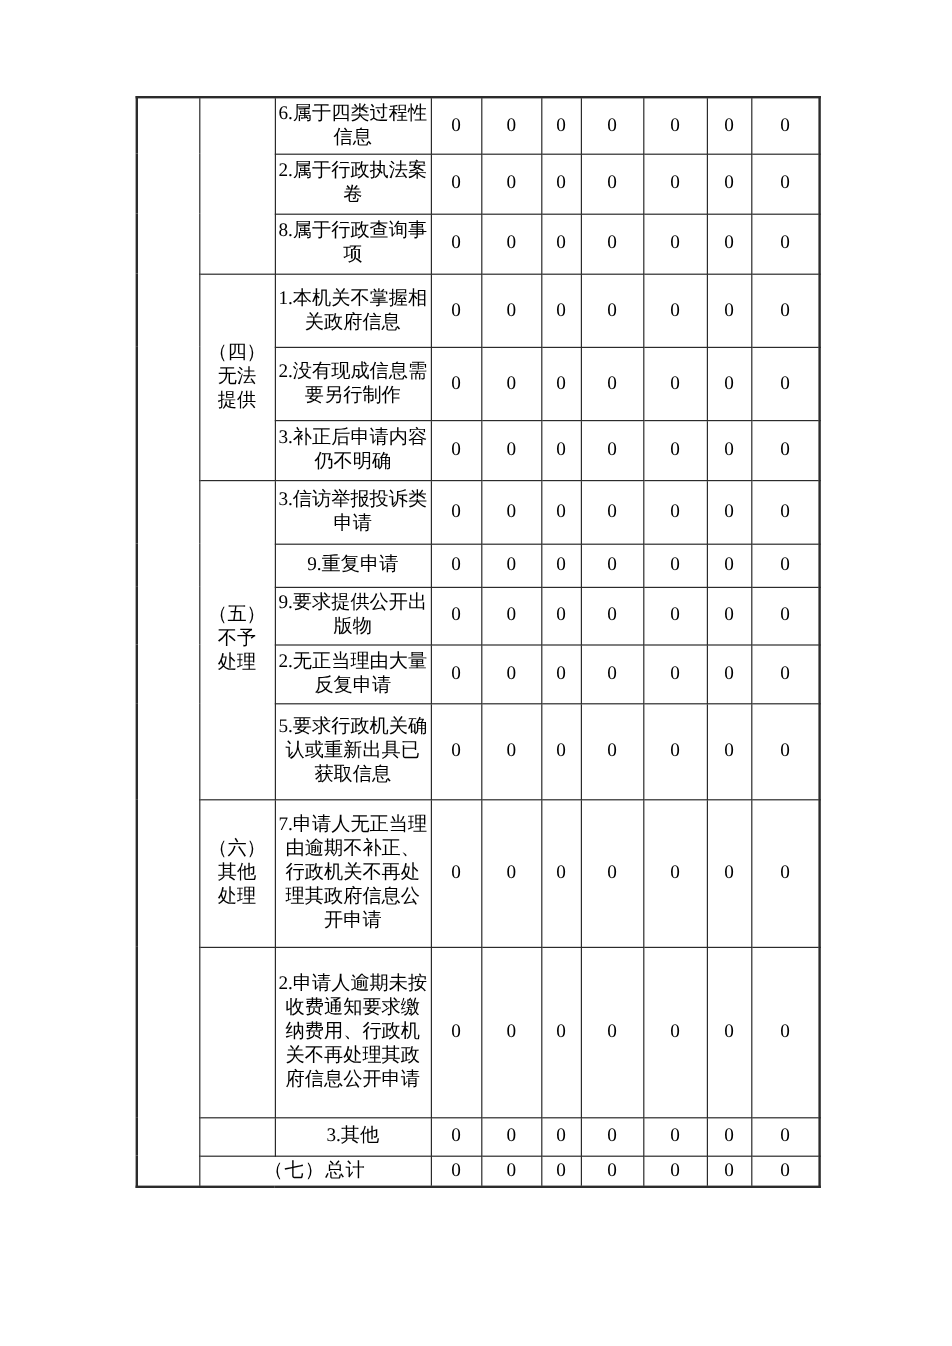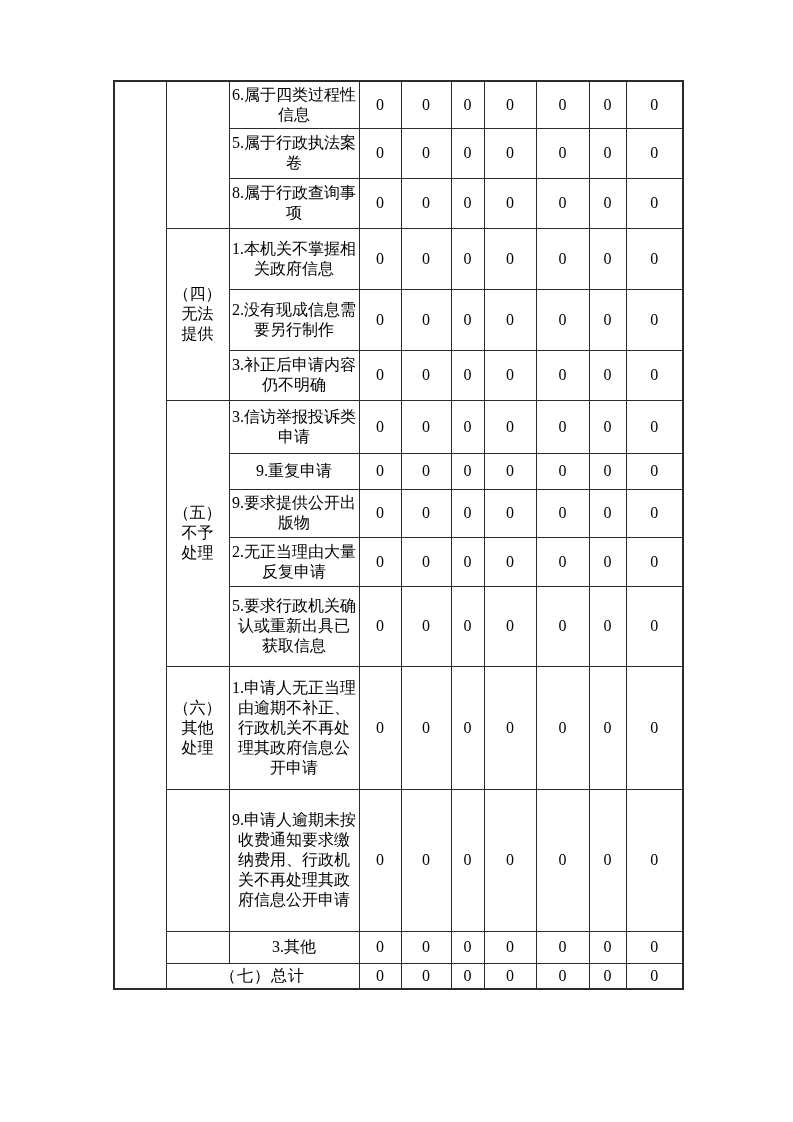--- a/index.html
+++ b/index.html
@@ -70,21 +70,21 @@
         <td class="label">6.属于四类过程性信息</td>
       <td class="val">0</td>
           <td class="val">0</td>
           <td class="val">0</td>
           <td class="val">0</td>
           <td class="val">0</td>
           <td class="val">0</td>
           <td class="val">0</td>
         </tr>
       <tr style="height:50px">
-        <td class="label">5.属于行政执法案卷</td>
+        <td class="label">2.属于行政执法案卷</td>
       <td class="val">0</td>
           <td class="val">0</td>
           <td class="val">0</td>
           <td class="val">0</td>
           <td class="val">0</td>
           <td class="val">0</td>
           <td class="val">0</td>
         </tr>
       <tr style="height:50px">
         <td class="label">8.属于行政查询事项</td>
@@ -179,32 +179,32 @@
           <td class="val">0</td>
           <td class="val">0</td>
           <td class="val">0</td>
           <td class="val">0</td>
           <td class="val">0</td>
         </tr>
       <tr style="height:123px">
         <td class="group">（六）
 其他
 处理</td>
-        <td class="label">1.申请人无正当理由逾期不补正、行政机关不再处理其政府信息公开申请</td>
+        <td class="label">7.申请人无正当理由逾期不补正、行政机关不再处理其政府信息公开申请</td>
       <td class="val">0</td>
           <td class="val">0</td>
           <td class="val">0</td>
           <td class="val">0</td>
           <td class="val">0</td>
           <td class="val">0</td>
           <td class="val">0</td>
         </tr>
       <tr style="height:142px">
         <td class="group"></td>
-        <td class="label">9.申请人逾期未按收费通知要求缴纳费用、行政机关不再处理其政府信息公开申请</td>
+        <td class="label">2.申请人逾期未按收费通知要求缴纳费用、行政机关不再处理其政府信息公开申请</td>
       <td class="val">0</td>
           <td class="val">0</td>
           <td class="val">0</td>
           <td class="val">0</td>
           <td class="val">0</td>
           <td class="val">0</td>
           <td class="val">0</td>
         </tr>
       <tr style="height:32px">
         <td class="group"></td>

